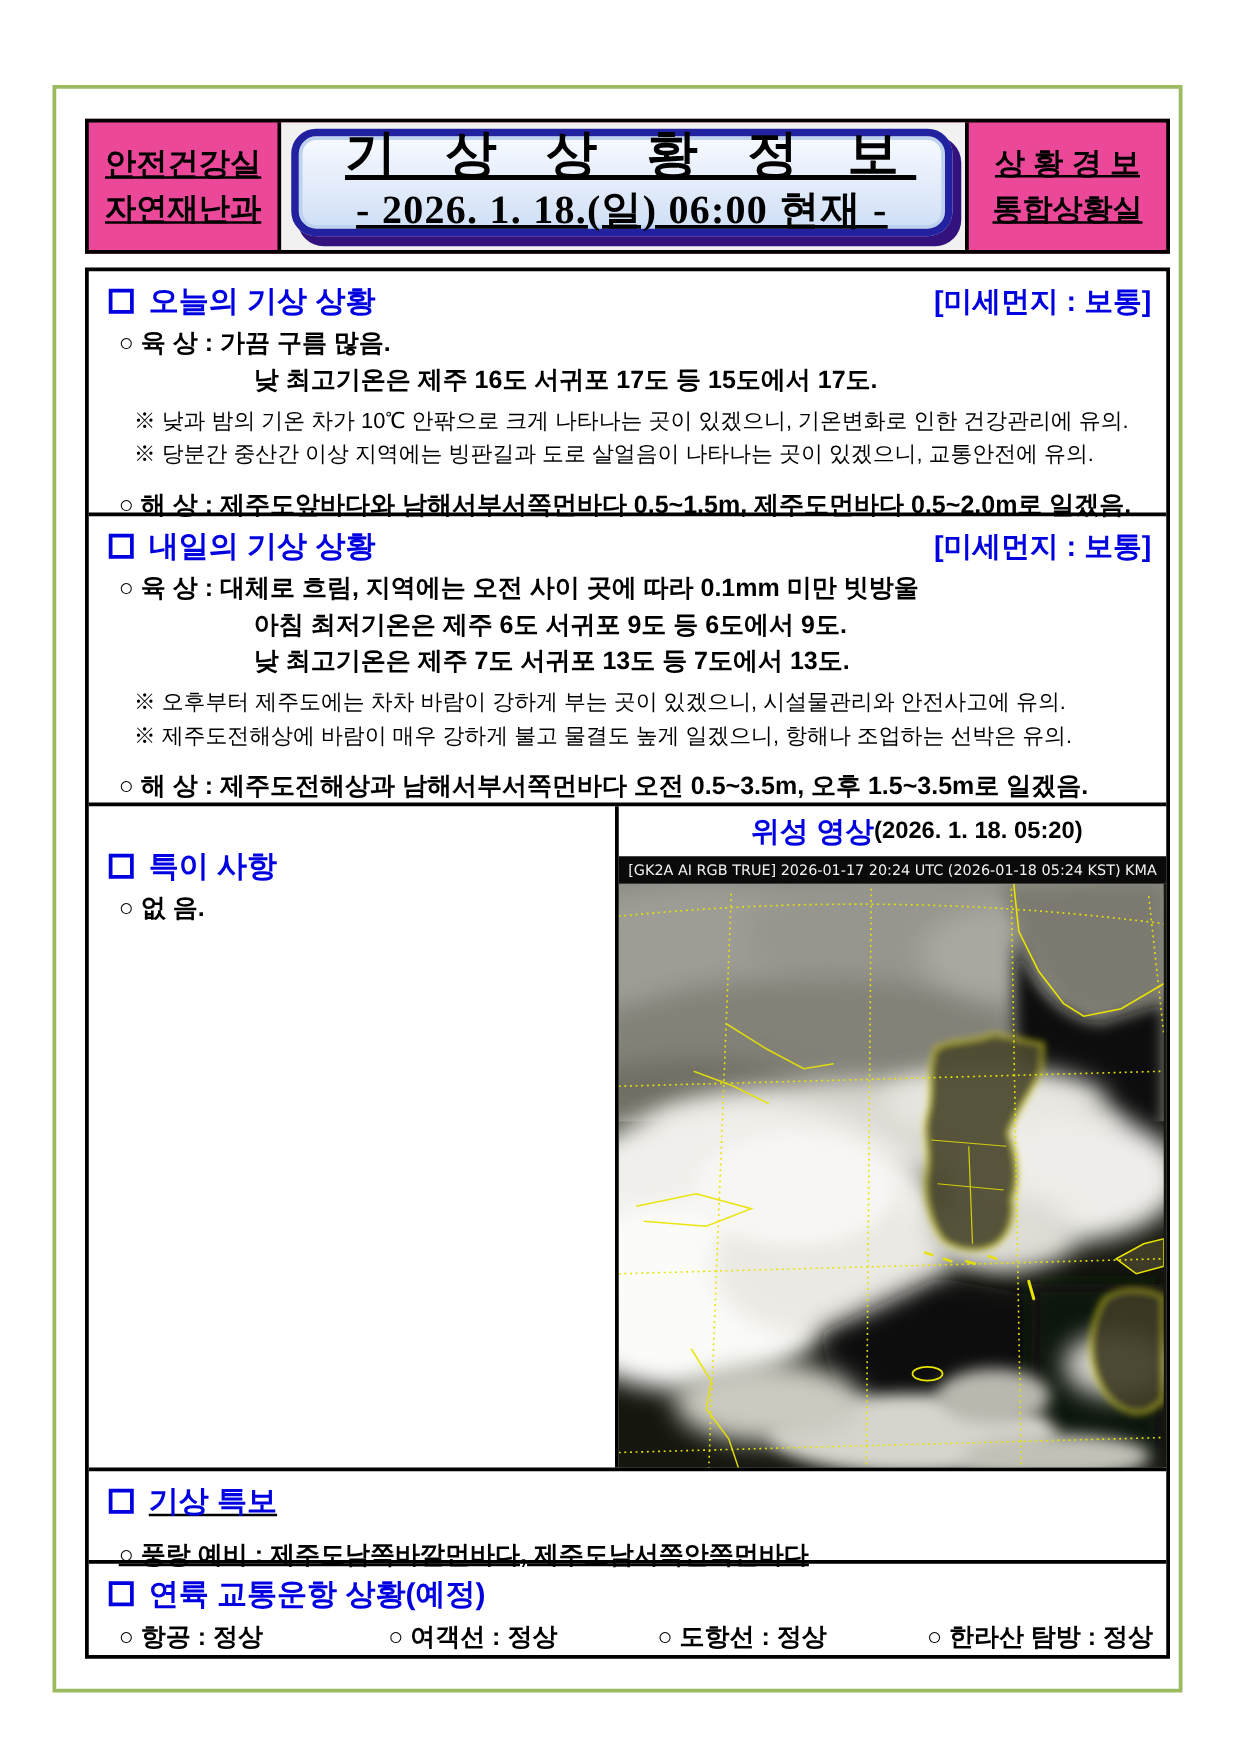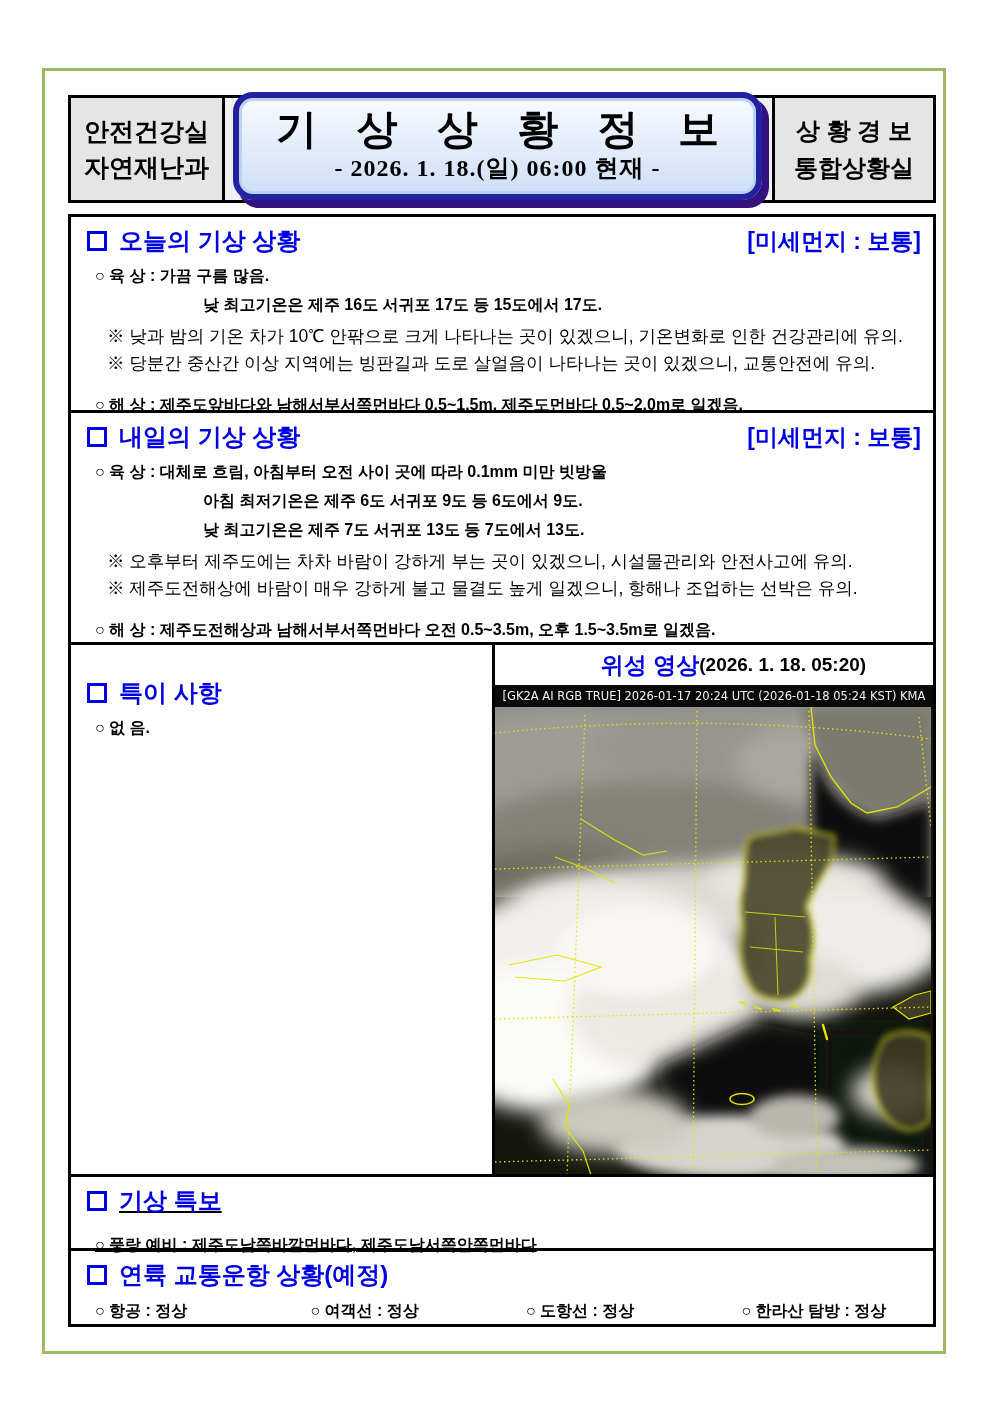--- a/index.html
+++ b/index.html
@@ -9,41 +9,41 @@
     font-family:"Liberation Sans", sans-serif; overflow:hidden;
   }
   .green-frame {
     position:absolute; left:42px; top:68px; width:904px; height:1286px;
     border:3px solid #9cbb61;
   }
 
   
   .header-table {
     position:absolute; left:68px; top:95px; width:868px; height:108px;
-    border:3px solid #000; display:flex; background:#e5e5e5;
+    border:3px solid #000; display:flex; background:#ec4899;text-decoration:underline;
   }
   .hcell-left {
     width:154px; border-right:3px solid #000; display:flex; flex-direction:column;
     align-items:center; justify-content:center; font-weight:bold; font-size:25px;
     line-height:1.45; color:#000;
   }
   .hcell-center { flex:1; display:flex; align-items:center; justify-content:center; padding:6px 10px 12px 8px; background:#f1f1f1; }
   .title-box {
-    position:relative; width:100%; height:108px; border-radius:20px;
+    position:relative; width:100%; height:86px; border-radius:20px;
     border:6px solid #2222a0;
     background:linear-gradient(180deg,#f7faff 0%, #e2ebfa 55%, #cfdff6 100%);
     box-shadow:6px 7px 0 1px #33127e, inset 0 0 0 3px #bcd2ee;
     display:flex; flex-direction:column; align-items:center; justify-content:center;
   }
   .main-title {
     font-size:41px; font-weight:bold; letter-spacing:14px; color:#000;
     line-height:1.0; white-space:nowrap; padding-left:14px;
   }
   .sub-title {
-    font-family:"Liberation Serif", serif; font-weight:bold; font-size:24px;
+    font-family:"Liberation Serif", serif; font-weight:bold; font-size:32px;
     letter-spacing:1px; color:#000; margin-top:2px; white-space:nowrap;
   }
   .hcell-right {
     width:161px; border-left:3px solid #000; display:flex; flex-direction:column;
     align-items:center; justify-content:center; font-weight:bold; font-size:24px;
     line-height:1.55; color:#000; white-space:nowrap;
   }
 
   
   .main-table {
@@ -56,21 +56,21 @@
     display:flex; align-items:center; justify-content:space-between;
     padding:8px 12px 0 16px;
   }
   .sec-title { display:flex; align-items:center; color:#0000e0; font-weight:bold; font-size:24px; white-space:nowrap; }
   .sq {
     width:20px; height:20px; border:3px solid #0000e0; background:#fff;
     display:inline-block; margin-right:12px; flex:0 0 auto;
   }
   .dust { color:#0000e0; font-weight:bold; font-size:23px; white-space:nowrap; }
 
-  .line  { font-weight:bold; font-size:16px; color:#000; padding-left:24px; line-height:29px; white-space:nowrap; }
+  .line  { font-weight:bold; font-size:20px; color:#000; padding-left:24px; line-height:29px; white-space:nowrap; }
   .line.cont { padding-left:132px; }
   .line.note { font-weight:normal; font-size:17.5px; padding-left:36px; line-height:27px; }
   .mt4 { margin-top:4px; } .mt2 { margin-top:13px; }
 
   
   .sec-today    { height:196px; }
   .sec-tomorrow { height:232px; }
 
   
   .sec-special { height:532px; display:flex; }
@@ -136,21 +136,21 @@
     </div>
 
     <div class="sec sec-tomorrow">
       <div class="sec-head-row">
         <span class="sec-title">
           <span class="sq"></span>
           <span>내일의 기상 상황</span>
         </span>
         <span class="dust">[미세먼지 : 보통]</span>
       </div>
-      <div class="line mt4">○ 육 상 : 대체로 흐림, 아침부터 오전 사이 곳에 따라 0.1mm 미만 빗방울</div>
+      <div class="line mt4">○ 육 상 : 대체로 흐림, 지역에는 오전 사이 곳에 따라 0.1mm 미만 빗방울</div>
       <div class="line cont">아침 최저기온은 제주 6도 서귀포 9도 등 6도에서 9도.</div>
       <div class="line cont">낮 최고기온은 제주 7도 서귀포 13도 등 7도에서 13도.</div>
       <div class="line note mt4">※ 오후부터 제주도에는 차차 바람이 강하게 부는 곳이 있겠으니, 시설물관리와 안전사고에 유의.</div>
       <div class="line note">※ 제주도전해상에 바람이 매우 강하게 불고 물결도 높게 일겠으니, 항해나 조업하는 선박은 유의.</div>
       <div class="line mt2">○ 해 상 : 제주도전해상과 남해서부서쪽먼바다 오전 0.5~3.5m, 오후 1.5~3.5m로 일겠음.</div>
     </div>
 
     <div class="sec sec-special">
       <div class="sp-left">
         <div class="sec-head-row">

